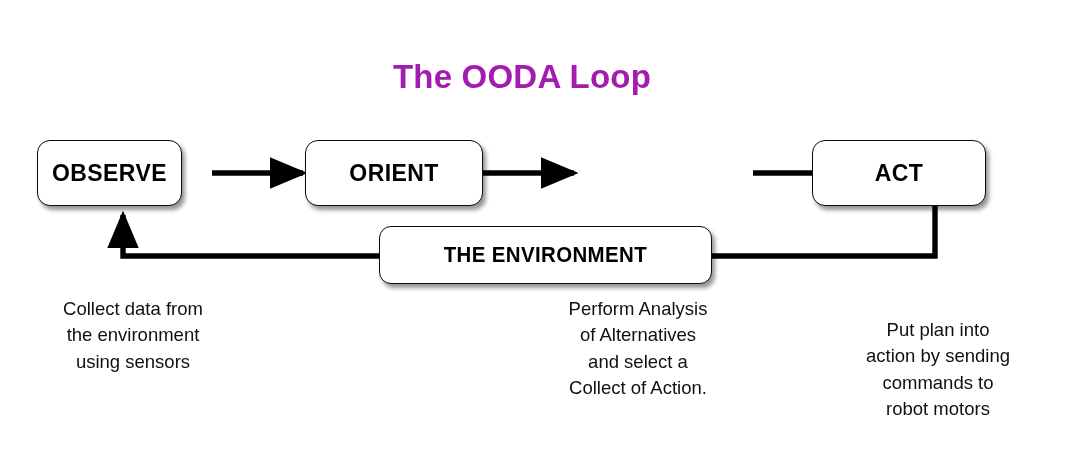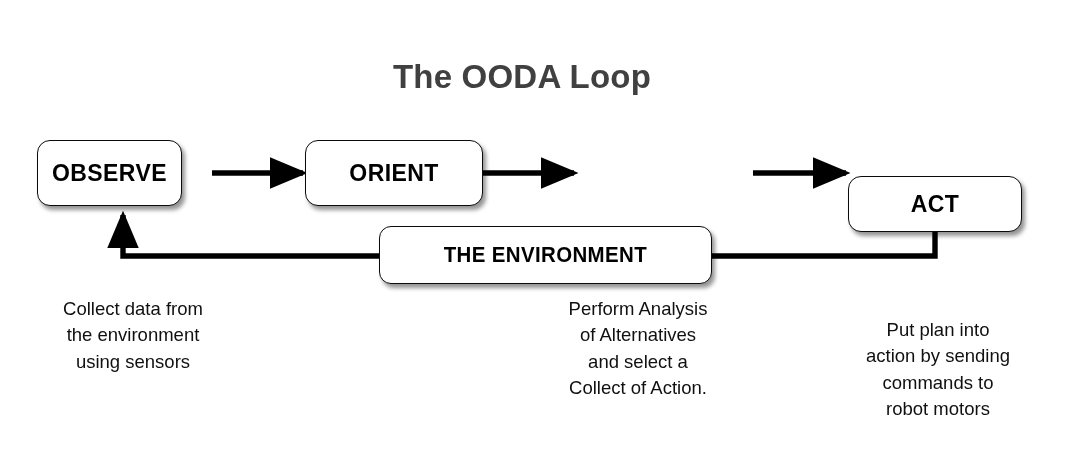--- a/index.html
+++ b/index.html
@@ -26,21 +26,21 @@
   
   #page-title {
     position: absolute;
     left: 0;
     top: 58px;
     width: 1044px;
     text-align: center;
     font-size: 33px;
     font-weight: bold;
     letter-spacing: 0.2px;
-    color: #404040;
+    color: #a21caf;
   }
 
   
   #connector-layer {
     position: absolute;
     left: 0; top: 0;
     width: 1066px;
     height: 465px;
     z-index: 1;
   }
@@ -63,21 +63,21 @@
     font-weight: bold;
     letter-spacing: 0.4px;
     line-height: 1;
     white-space: nowrap;
     color: #000000;
   }
 
   #box-observe { left: 37px;  top: 140px; width: 145px; height: 66px; }
   #box-orient  { left: 305px; top: 140px; width: 178px; height: 66px; }
   #box-decide  { left: 576px; top: 140px; width: 177px; height: 66px; }
-  #box-act     { left: 848px; top: 140px; width: 174px; height: 56px; margin-top: 36px; }
+  #box-act     { left: 812px; top: 140px; width: 174px; height: 66px; }
 
   #box-environment {
     left: 379px;
     top: 226px;
     width: 333px;
     height: 58px;
     border-radius: 12px;
   }
   #box-environment .stage-label {
     font-size: 22px;

